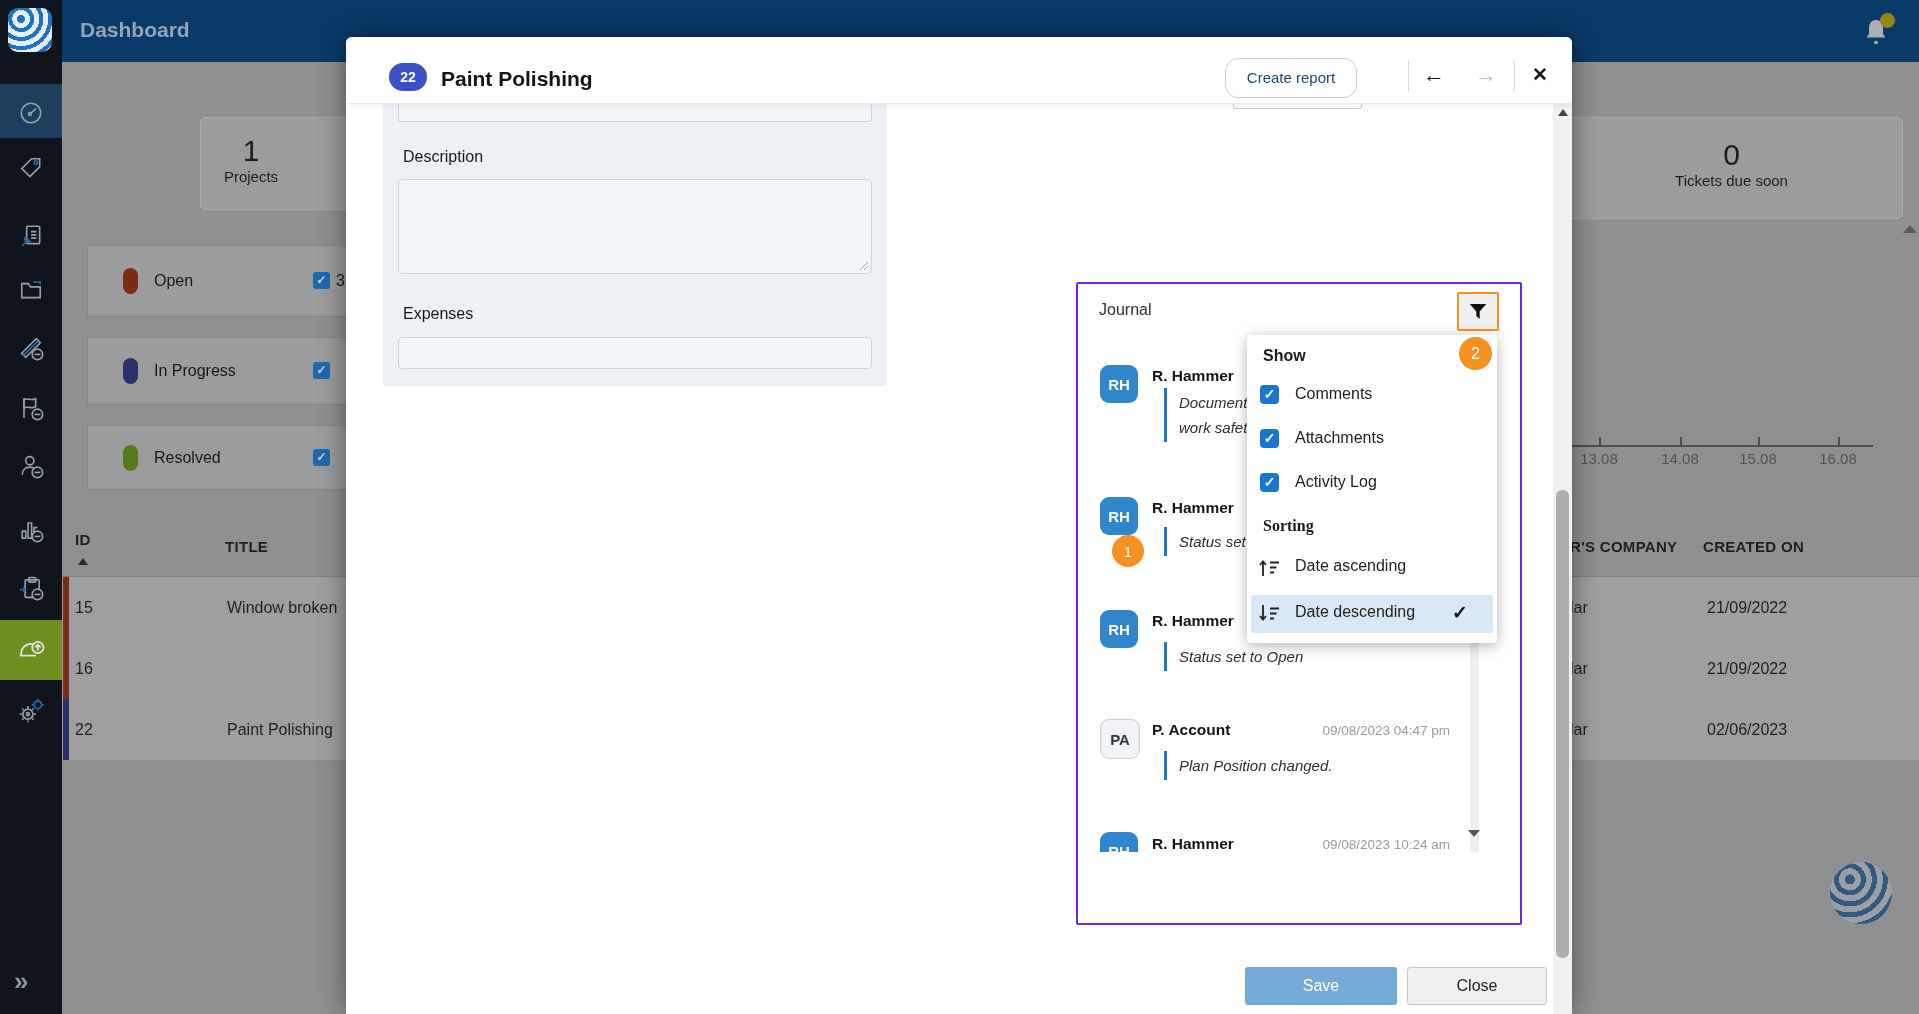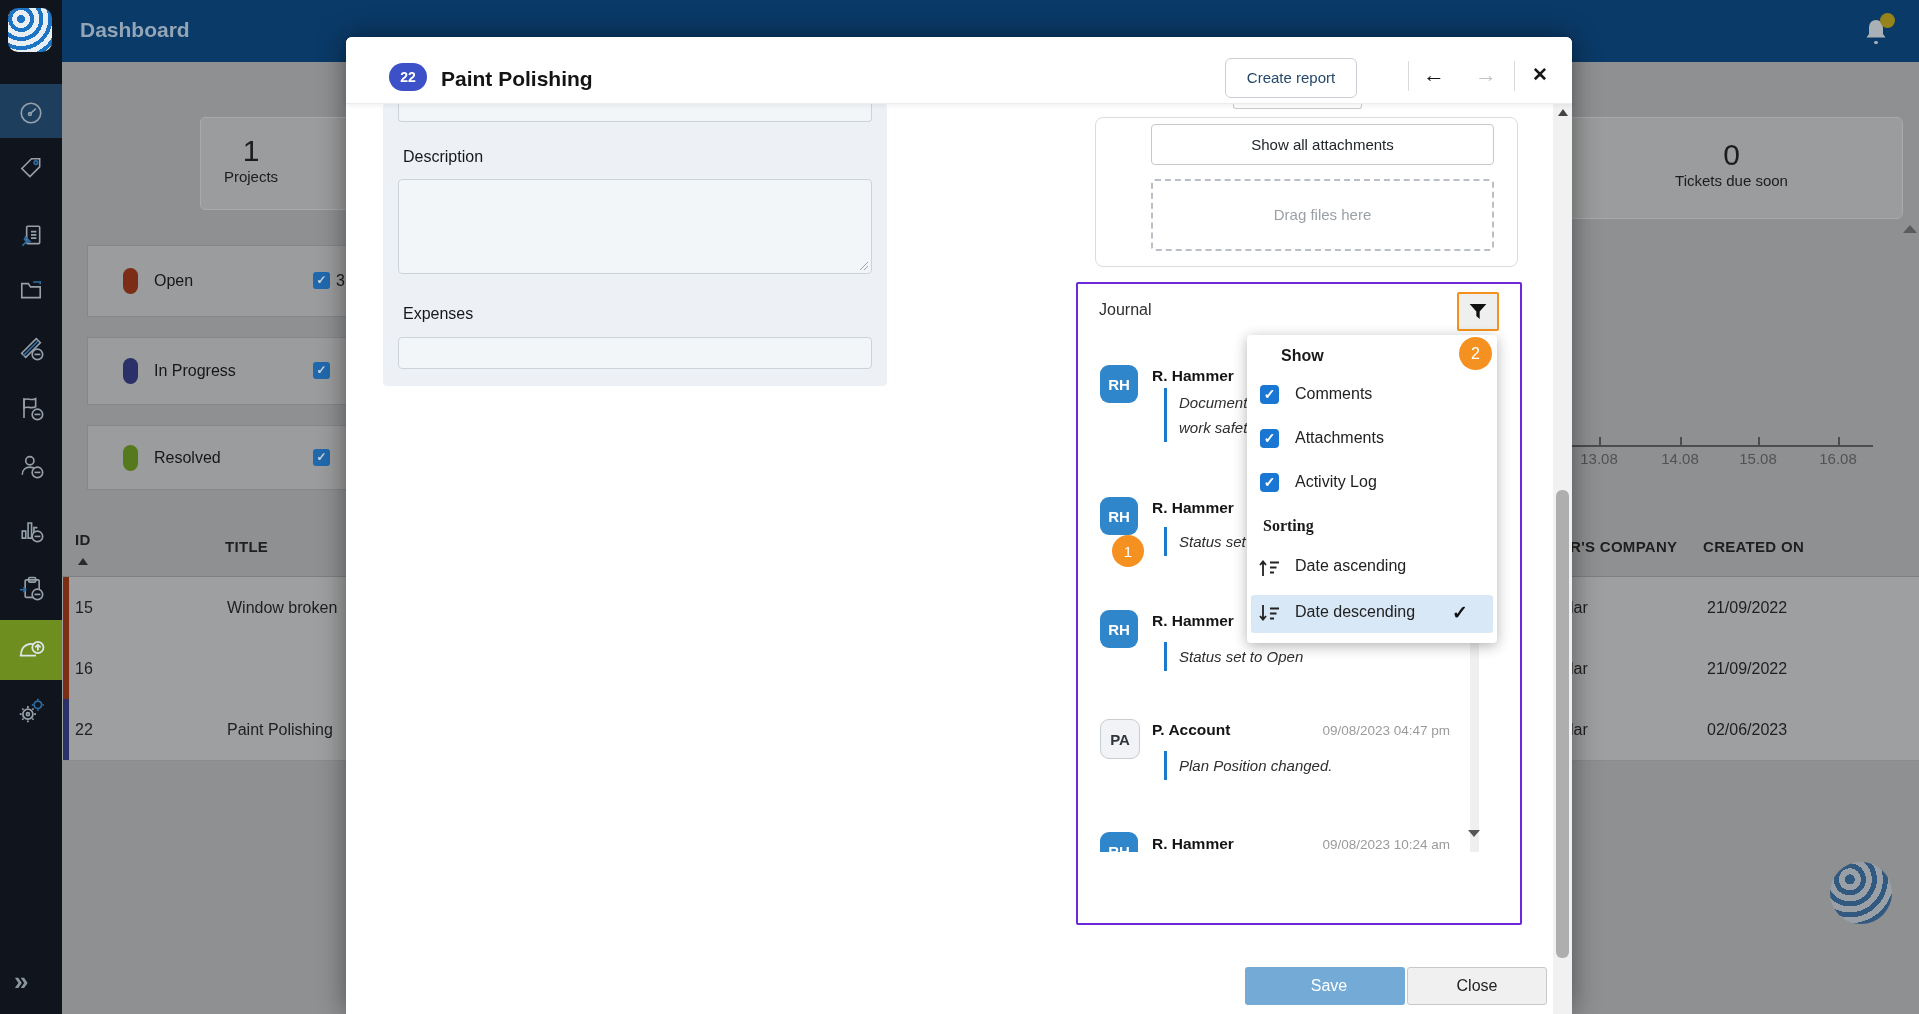--- a/index.html
+++ b/index.html
@@ -28,21 +28,21 @@
   .axislab{position:absolute;top:450px;width:60px;margin-left:-30px;text-align:center;font-size:15px;color:#515253;}
   .tick{position:absolute;top:437px;width:2px;height:9px;background:#4c4d4e;}
   
   .modal{left:346px;top:37px;width:1226px;height:977px;background:#fff;border-radius:6px 6px 0 0;
     box-shadow:0 0 28px rgba(0,0,0,.45);}
   .mhdr{position:absolute;left:0;top:0;width:1226px;height:66px;background:#fff;border-radius:6px 6px 0 0;
     border-bottom:1px solid #ececec;box-shadow:0 2px 5px rgba(0,0,0,.06);z-index:5;}
   .idpill{position:absolute;left:43px;top:26px;min-width:38px;height:28px;background:#3c50c8;border-radius:14px;
     color:#fff;font-size:14px;font-weight:bold;line-height:28px;text-align:center;}
   .mtitle{position:absolute;left:95px;top:30px;font-size:21px;font-weight:bold;color:#141414;}
-  .crbtn{position:absolute;left:879px;top:21px;width:130px;height:38px;border:1px solid #c9cfd5;border-radius:6px;
+  .crbtn{position:absolute;left:879px;top:21px;width:130px;height:38px;border:1px solid #c9cfd5;border-radius:13px;
     background:#fff;font-size:15px;color:#25486a;text-align:center;line-height:38px;}
   .vdiv{position:absolute;top:24px;width:1px;height:30px;background:#d9d9d9;}
   .navarrow{position:absolute;top:22px;width:32px;height:32px;font-size:22px;font-weight:900;text-align:center;line-height:32px;}
   .panel{position:absolute;left:37px;width:504px;background:#edf1f5;border-radius:4px;}
   .flabel{position:absolute;left:20px;font-size:16px;color:#15181b;}
   .field{position:absolute;left:15px;width:472px;background:#f3f6f9;border:1px solid #ccd4da;border-radius:4px;}
   .acard{position:absolute;left:749px;top:80px;width:421px;height:148px;border:1px solid #d9dde1;border-radius:8px;background:#fff;}
   .abtn{position:absolute;left:55px;top:6px;width:341px;height:39px;border:1px solid #c9c9c9;border-radius:4px;
     font-size:15px;color:#20262c;text-align:center;line-height:39px;background:#fff;}
   .adrop{position:absolute;left:55px;top:61px;width:339px;height:68px;border:2px dashed #b9bfc5;border-radius:4px;
@@ -60,21 +60,21 @@
   .jts{position:absolute;left:222px;width:150px;text-align:right;font-size:13.5px;color:#9b9b9b;}
   .jmsg{position:absolute;left:86px;border-left:3px solid #1d79cc;padding:2px 0 2px 12px;
     font-style:italic;font-size:15px;color:#2e2e2e;line-height:25px;}
   .jbadge{position:absolute;left:34px;width:32px;height:32px;border-radius:50%;background:#f59120;color:#fff;
     font-size:15px;display:flex;align-items:center;justify-content:center;}
   .ncwrap{position:absolute;left:19px;top:573px;width:398px;height:33px;border:1px solid #c6ccd4;border-radius:6px;background:#fff;}
   .ncwrap input{position:absolute;left:0;top:0;width:100%;height:100%;border:none;outline:none;background:transparent;
     font-family:"Liberation Sans",sans-serif;font-size:15px;color:#333;padding:0 40px 0 12px;box-sizing:border-box;}
   .ncwrap input::placeholder{color:#a9aeb4;}
   .savebtn{position:absolute;left:899px;top:930px;width:152px;height:38px;background:#73abd6;border-radius:3px;
-    color:#fff;font-size:16px;text-align:center;line-height:38px;padding-left:8px;}
+    color:#fff;font-size:16px;text-align:center;line-height:38px;}
   .closebtn{position:absolute;left:1061px;top:930px;width:140px;height:38px;background:#f0f0f0;border:1px solid #c8c8c8;
     border-radius:3px;color:#222;font-size:16px;text-align:center;line-height:36px;box-sizing:border-box;}
   .mscroll{position:absolute;left:1207px;top:66px;width:19px;height:911px;background:#f1f1f1;}
   .mthumb{position:absolute;left:3px;top:387px;width:13px;height:468px;background:#aeaeae;border-radius:6px;}
   
   .dropdown{left:1247px;top:335px;width:250px;height:308px;background:#fff;border-radius:4px;
     box-shadow:0 3px 14px rgba(0,0,0,.3);z-index:30;}
   .ddhead{position:absolute;left:16px;font-size:16px;font-weight:bold;color:#1a1a1a;}
   .ddcb{position:absolute;left:13px;width:19px;height:19px;background:#1976d2;border-radius:4px;color:#fff;
     font-size:14px;line-height:19px;text-align:center;font-weight:bold;}
@@ -287,24 +287,20 @@
       <div class="flabel" style="top:45px;">Description</div>
       <div class="field" style="top:76px;height:93px;">
         <svg style="position:absolute;right:2px;bottom:2px;" width="10" height="10" viewBox="0 0 10 10">
             <path d="M9 1 L1 9 M9 5 L5 9" stroke="#9aa2aa" stroke-width="1"></path>
           </svg>
       </div>
       <div class="flabel" style="top:202px;">Expenses</div>
       <div class="field" style="top:234px;height:30px;"></div>
     </div>
 
-    <div class="acard">
-      <div class="abtn">Show all attachments</div>
-      <div class="adrop">Drag files here</div>
-    </div>
 
     <div class="journal">
       <div class="jtitle">Journal</div>
       <div class="filterbtn">
         <svg width="20" height="19" viewBox="0 0 24 22">
             <path d="M2 2 h20 l-8 9 v9 l-4-3.5 V11 z" fill="#111"></path>
           </svg>
       </div>
 
       <div class="jlist">
@@ -361,21 +357,21 @@
     <div class="savebtn">Save</div>
     <div class="closebtn">Close</div>
 
     <div class="mscroll">
       <div style="position:absolute;left:5px;top:6px;width:0;height:0;border-left:5px solid transparent;border-right:5px solid transparent;border-bottom:7px solid #444;"></div>
       <div class="mthumb"></div>
     </div>
   </div>
 
   <div class="ab dropdown">
-    <div class="ddhead" style="top:12px;margin-left:18px;">Show</div>
+    <div class="ddhead" style="top:12px;">Show</div>
     <span class="ddcb" style="top:50px;">✓</span>
     <span class="ddlab" style="top:50px;">Comments</span>
     <span class="ddcb" style="top:94px;">✓</span>
     <span class="ddlab" style="top:94px;">Attachments</span>
     <span class="ddcb" style="top:138px;">✓</span>
     <span class="ddlab" style="top:138px;">Activity Log</span>
     <div class="ddhead" style="top:182px;font-family:Liberation Serif, serif;">Sorting</div>
     <svg class="ab" style="left:12px;top:224px;" width="22" height="18" viewBox="0 0 22 18">
         <path d="M4 17 V3 M1 6 L4 2.5 L7 6" stroke="#222" stroke-width="1.8" fill="none"></path>
         <path d="M11 3.5 h9 M11 8.5 h6.5 M11 13.5 h4" stroke="#222" stroke-width="1.8"></path>

